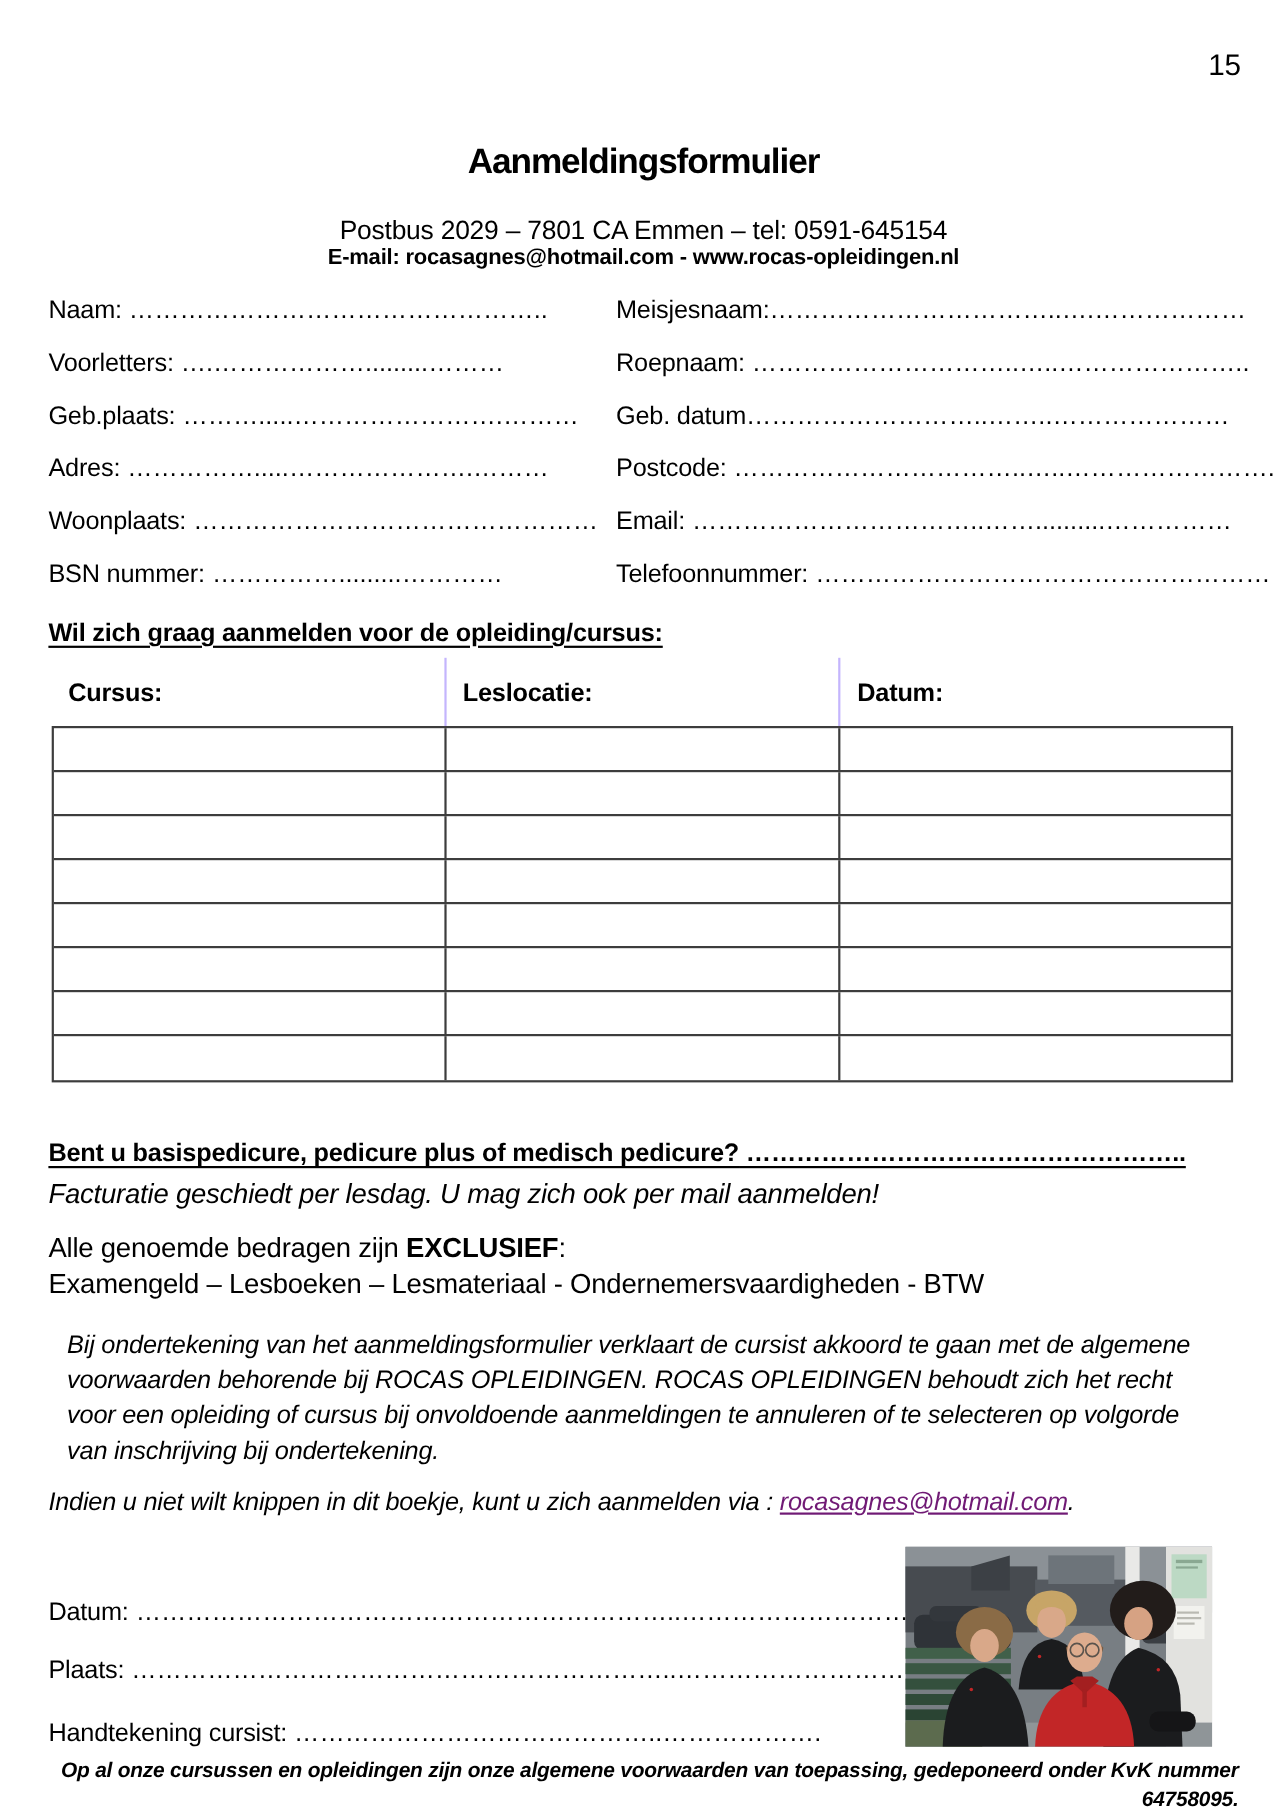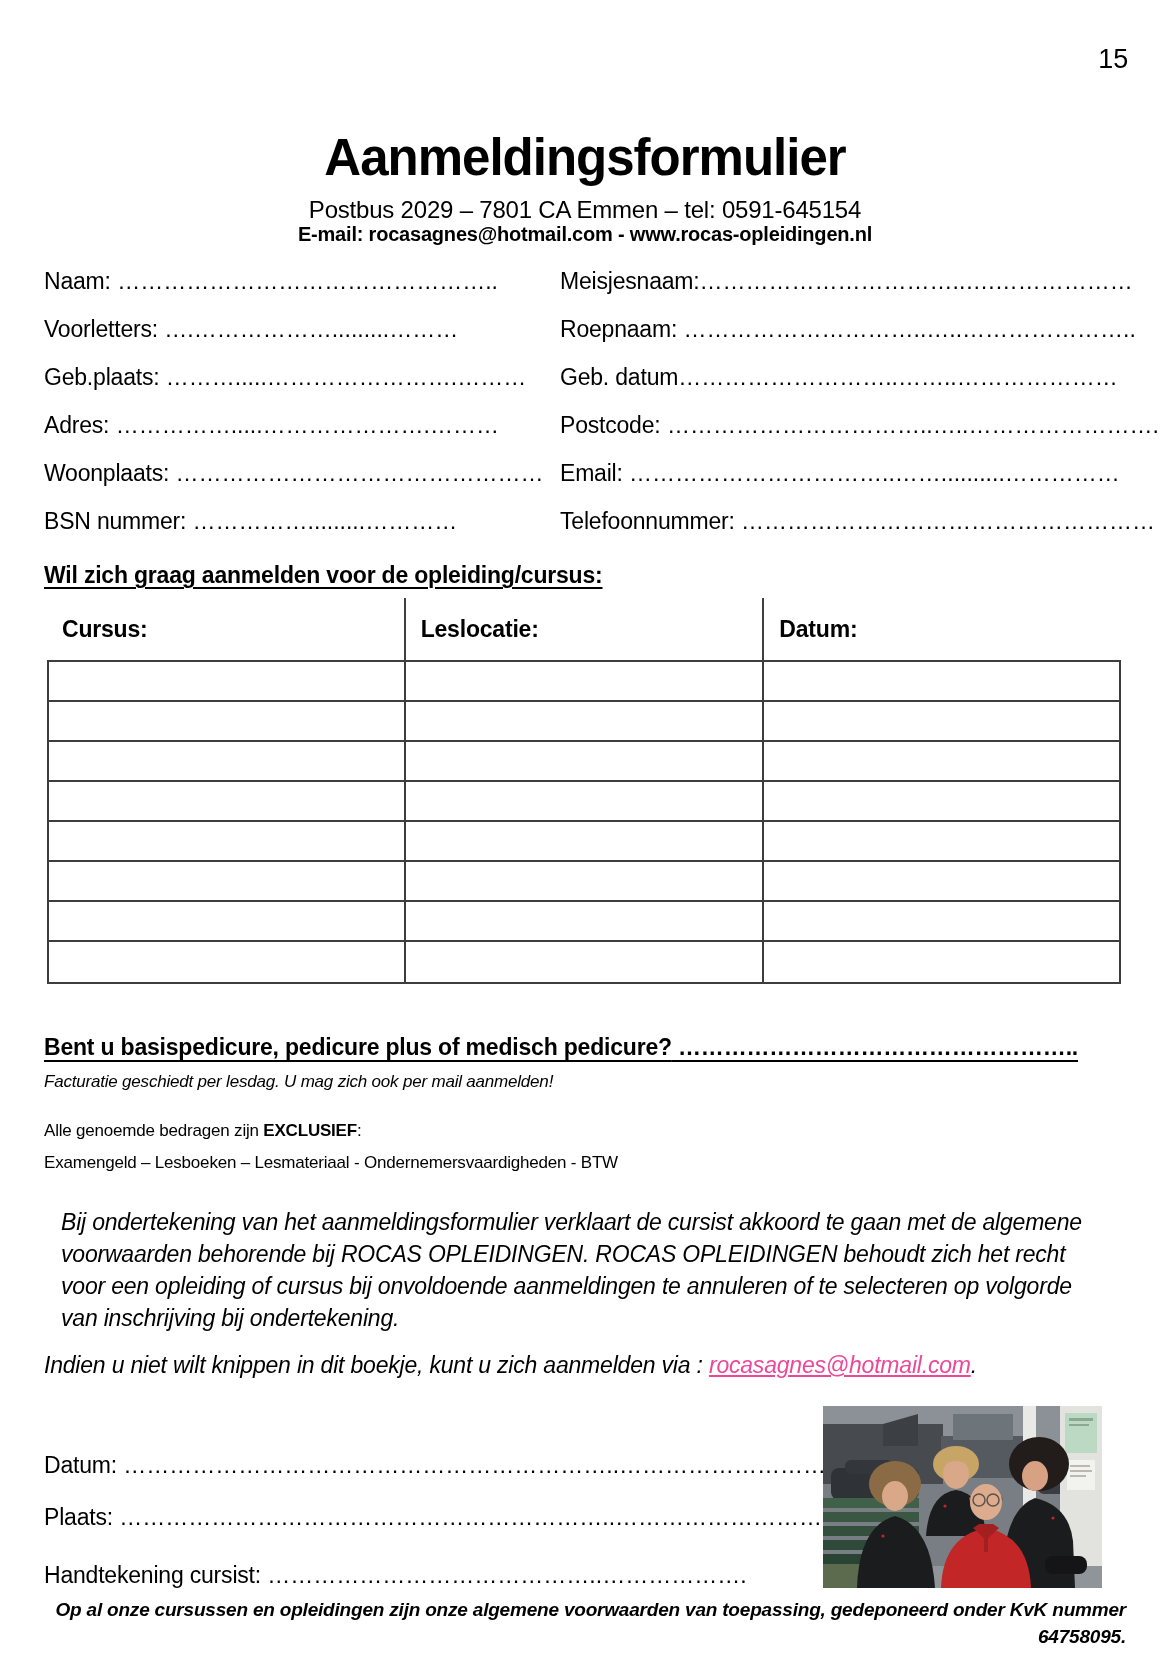--- a/index.html
+++ b/index.html
@@ -4,47 +4,47 @@
 <style>
   * { margin:0; padding:0; box-sizing:border-box; }
   html,body { background:#ffffff; }
   .page {
     position:relative; width:1170px; height:1654px; background:#ffffff;
     color:#000; font-family:"Liberation Sans", sans-serif; overflow:hidden;
     letter-spacing:-0.2px;
   }
   .abs { position:absolute; }
   .page-number { top:44px; right:42px; font-size:27px; }
-  .title { top:128px; left:0; width:100%; text-align:center; font-size:51px; font-weight:bold; letter-spacing:-1px; }
+  .title { top:128px; left:0; width:100%; text-align:center; font-size:32px; font-weight:bold; letter-spacing:-1px; }
   .addr  { top:196px; left:0; width:100%; text-align:center; font-size:24px; }
   .contact { top:223px; left:0; width:100%; text-align:center; font-size:20px; font-weight:bold; }
 
   .field { font-size:23px; white-space:nowrap; }
   .field .lbl { }
   .field .dots { letter-spacing:0; }
 
   .sec-heading { font-size:23px; font-weight:bold; text-decoration:underline; text-decoration-thickness:2px; text-underline-offset:4px; }
 
   
   .ctable { left:47px; top:598px; width:1074px; }
   .thead { display:flex; height:62px; }
   .thead .hcell { flex:1; display:flex; align-items:center; padding-left:15px; font-size:23px; font-weight:bold; }
-  .thead .hcell + .hcell { border-left:2px solid #404040; }
+  .thead .hcell + .hcell { border-left:2px solid #c4b5fd; }
   .tbody { border:2px solid #3d3d3d; }
   .trow { display:flex; height:40px; border-bottom:2px solid #3d3d3d; }
   .trow:last-child { border-bottom:none; }
   .tcell { flex:1; }
   .tcell + .tcell { border-left:2px solid #3d3d3d; }
 
   .question { font-size:23px; font-weight:bold; text-decoration:underline; text-decoration-thickness:2px; text-underline-offset:5px; white-space:nowrap; }
   .italic { font-style:italic; }
-  .note { font-size:17px; }
+  .note { font-size:25px; }
   .terms { font-size:23px; font-style:italic; line-height:32px; width:1040px; }
   .mail-line { font-size:23px; font-style:italic; white-space:nowrap; }
-  .mail-line a { color:#ec4899; text-decoration:underline; }
+  .mail-line a { color:#701a75; text-decoration:underline; }
 
   .footer { left:44px; top:1596px; width:1082px; text-align:right; font-size:19px; font-weight:bold; font-style:italic; line-height:27px; letter-spacing:-0.2px; }
 
   .photo { left:823px; top:1406px; width:279px; height:182px; }
   .photo svg { display:block; width:100%; height:100%; }
 </style>
 </head>
 <body>
 
 <div class="page">

